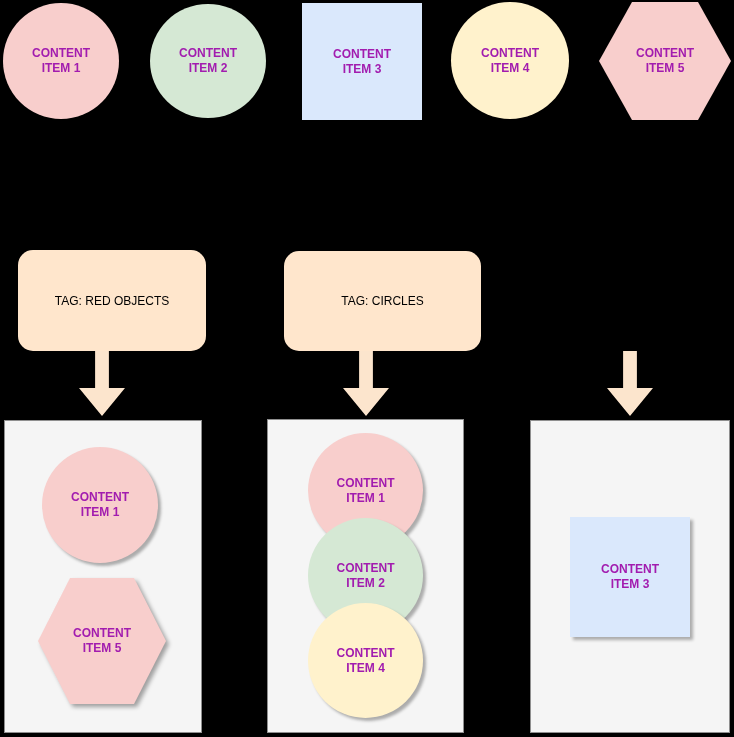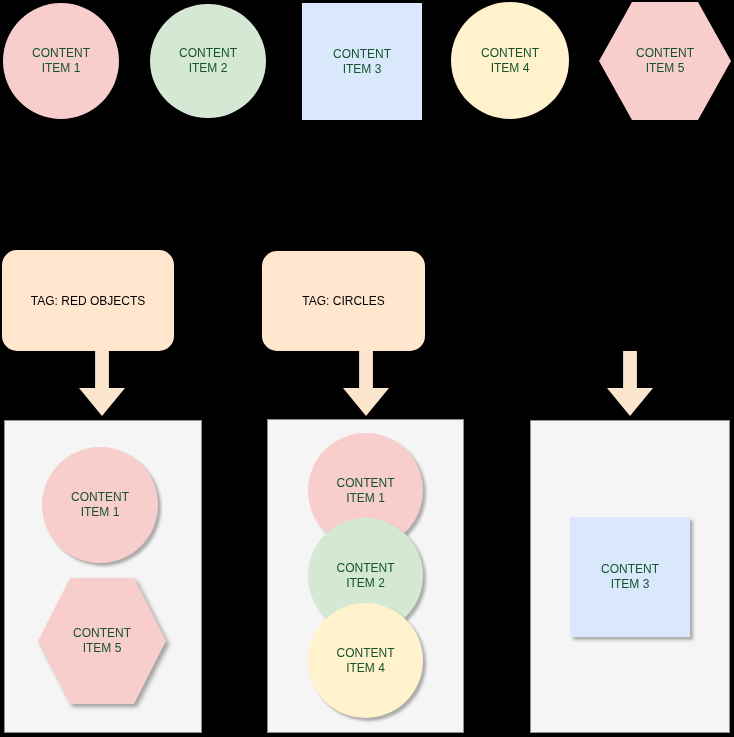--- a/index.html
+++ b/index.html
@@ -3,21 +3,21 @@
 <meta charset="utf-8">
 <style>
   html,body{margin:0;padding:0;}
   body{
     width:734px;height:737px;background:#000000;position:relative;overflow:hidden;
     font-family:"Liberation Sans", sans-serif;
   }
   .canvas{position:absolute;inset:0;}
   .shape{
     position:absolute;display:flex;align-items:center;justify-content:center;
-    text-align:center;color:#14532d;font-size:12px;line-height:1.25;
+    text-align:center;color:#a21caf;font-size:12px;line-height:1.25;font-weight:bold;
   }
   .shape .lbl{white-space:pre-line;}
   .circle{border-radius:50%;}
   .hex{
     width:100%;height:100%;display:flex;align-items:center;justify-content:center;
     clip-path:polygon(25% 0, 75% 0, 100% 50%, 75% 100%, 25% 100%, 0 50%);
   }
   .hexwrap{position:absolute;}
   .hexwrap.shadowed{filter:drop-shadow(3px 3px 2px rgba(0,0,0,0.35));}
   .tagbox{
@@ -36,22 +36,22 @@
 
   
   .ti1{left:3px;top:3px;width:116px;height:116px;background:#f8cecc;}
   .ti2{left:150px;top:4px;width:116px;height:114px;background:#d5e8d4;}
   .ti3{left:302px;top:3px;width:120px;height:117px;background:#dae8fc;}
   .ti4{left:451px;top:2px;width:118px;height:117px;background:#fff2cc;}
   .ti5{left:599px;top:2px;width:132px;height:118px;}
   .ti5 .hex{background:#f8cecc;}
 
   
-  .tag1{left:2px;top:250px;width:172px;height:101px;}
-  .tag2{left:262px;top:251px;width:163px;height:100px;}
+  .tag1{left:18px;top:250px;width:188px;height:101px;}
+  .tag2{left:284px;top:251px;width:197px;height:100px;}
   .tag3{left:531px;top:250px;width:199px;height:101px;}
 
   
   .ar1{left:79px;top:351px;}
   .ar2{left:343px;top:351px;}
   .ar3{left:607px;top:351px;}
 
   
   .cont1{left:4px;top:420px;width:198px;height:313px;}
   .cont2{left:267px;top:419px;width:197px;height:314px;}

